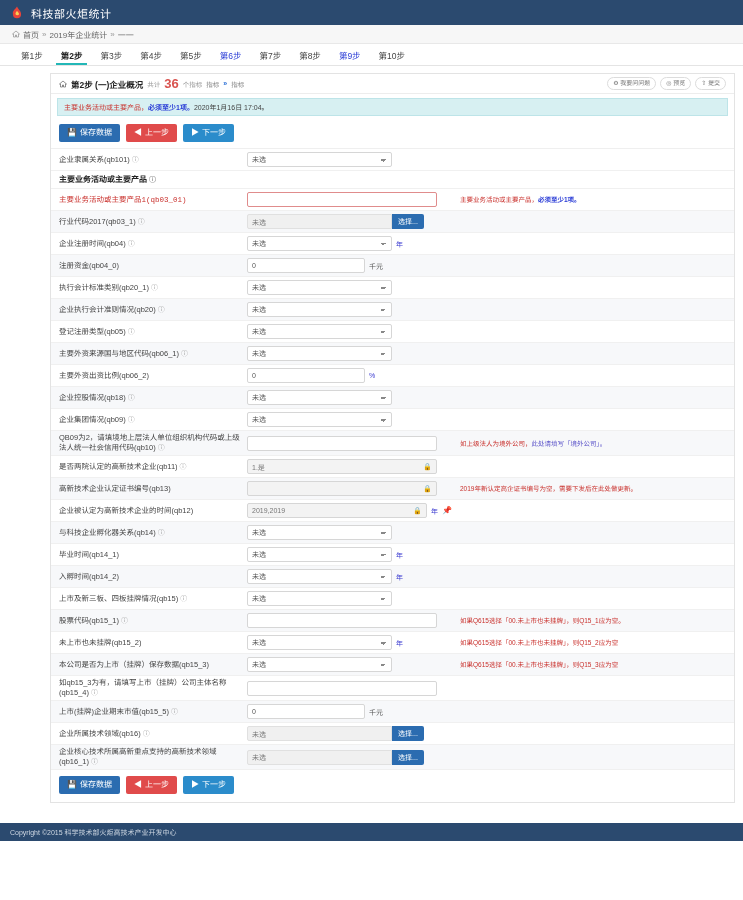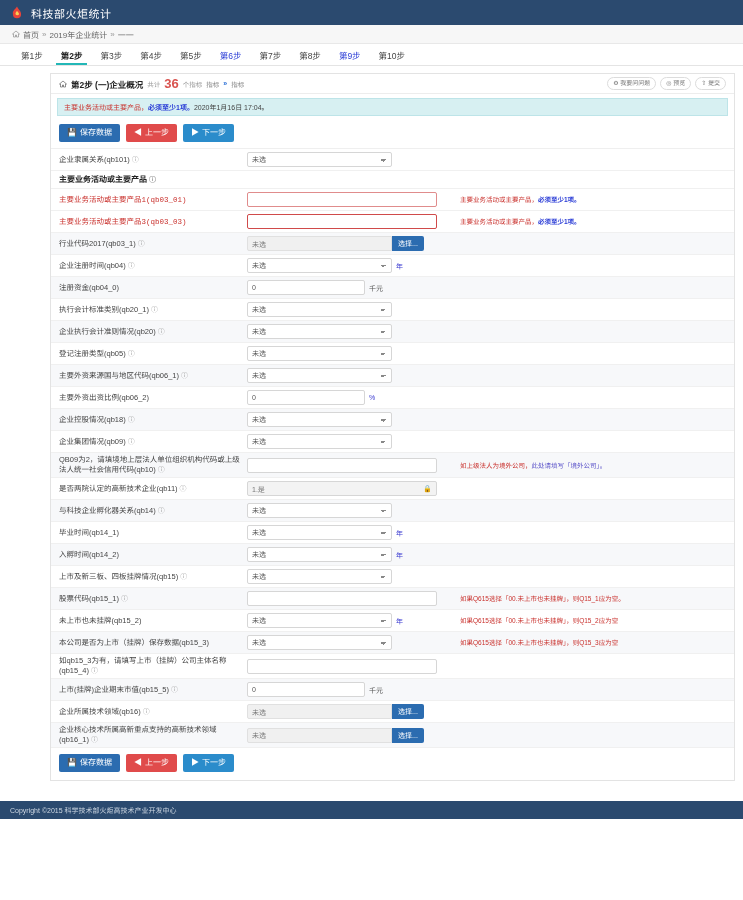--- a/index.html
+++ b/index.html
@@ -336,27 +336,20 @@
         <div class="row section">
           <div class="lab sec">主要业务活动或主要产品<span class="q"> ⓘ</span></div>
         </div>
         <div class="row">
           <div class="lab req">主要业务活动或主要产品1(qb03_01)</div>
           <div class="ctrl">
             <input class="inp full err" type="text" value="" style="">
           </div>
           <div class="hint"><span>主要业务活动或主要产品，</span><span class="b">必须至少1项。</span></div>
         </div>
-        <div class="row">
-          <div class="lab req">主要业务活动或主要产品3(qb03_03)</div>
-          <div class="ctrl">
-            <input class="inp full err2" type="text" value="" style="">
-          </div>
-          <div class="hint"><span>主要业务活动或主要产品，</span><span class="b">必须至少1项。</span></div>
-        </div>
         <div class="row alt">
           <div class="lab">行业代码2017(qb03_1)<span class="q"> ⓘ</span></div>
           <div class="ctrl">
             <div class="choose-wrap">
               <div class="fakeinp gray">未选</div>
               <button class="choose-btn">选择...</button>
             </div>
           </div>
           <div class="hint"></div>
         </div>
@@ -433,20 +426,42 @@
           </div>
           <div class="hint"><span>如上级法人为境外公司，</span><span class="pu">此处请填写「境外公司」。</span></div>
         </div>
         <div class="row">
           <div class="lab">是否两院认定的高新技术企业(qb11)<span class="q"> ⓘ</span></div>
           <div class="ctrl">
             <div class="fakeinp">
               <span>1.是</span>
               <span class="lock">🔒</span>
             </div>
+          </div>
+          <div class="hint"></div>
+        </div>
+        <div class="row alt">
+          <div class="lab">高新技术企业认定证书编号(qb13)</div>
+          <div class="ctrl">
+            <div class="fakeinp blank">
+              <span></span>
+              <span class="lock">🔒</span>
+            </div>
+          </div>
+          <div class="hint"><span>2019年新认定高企证书编号为空，需要下发后在此处做更新。</span></div>
+        </div>
+        <div class="row">
+          <div class="lab">企业被认定为高新技术企业的时间(qb12)</div>
+          <div class="ctrl">
+            <div class="fakeinp">
+              <span>2019,2019</span>
+              <span class="lock">🔒</span>
+            </div>
+            <span class="unit">年</span>
+            <span class="pin">📌</span>
           </div>
           <div class="hint"></div>
         </div>
         <div class="row alt">
           <div class="lab">与科技企业孵化器关系(qb14)<span class="q"> ⓘ</span></div>
           <div class="ctrl">
             <select class="inp"><option>未选</option></select>
           </div>
           <div class="hint"></div>
         </div>

